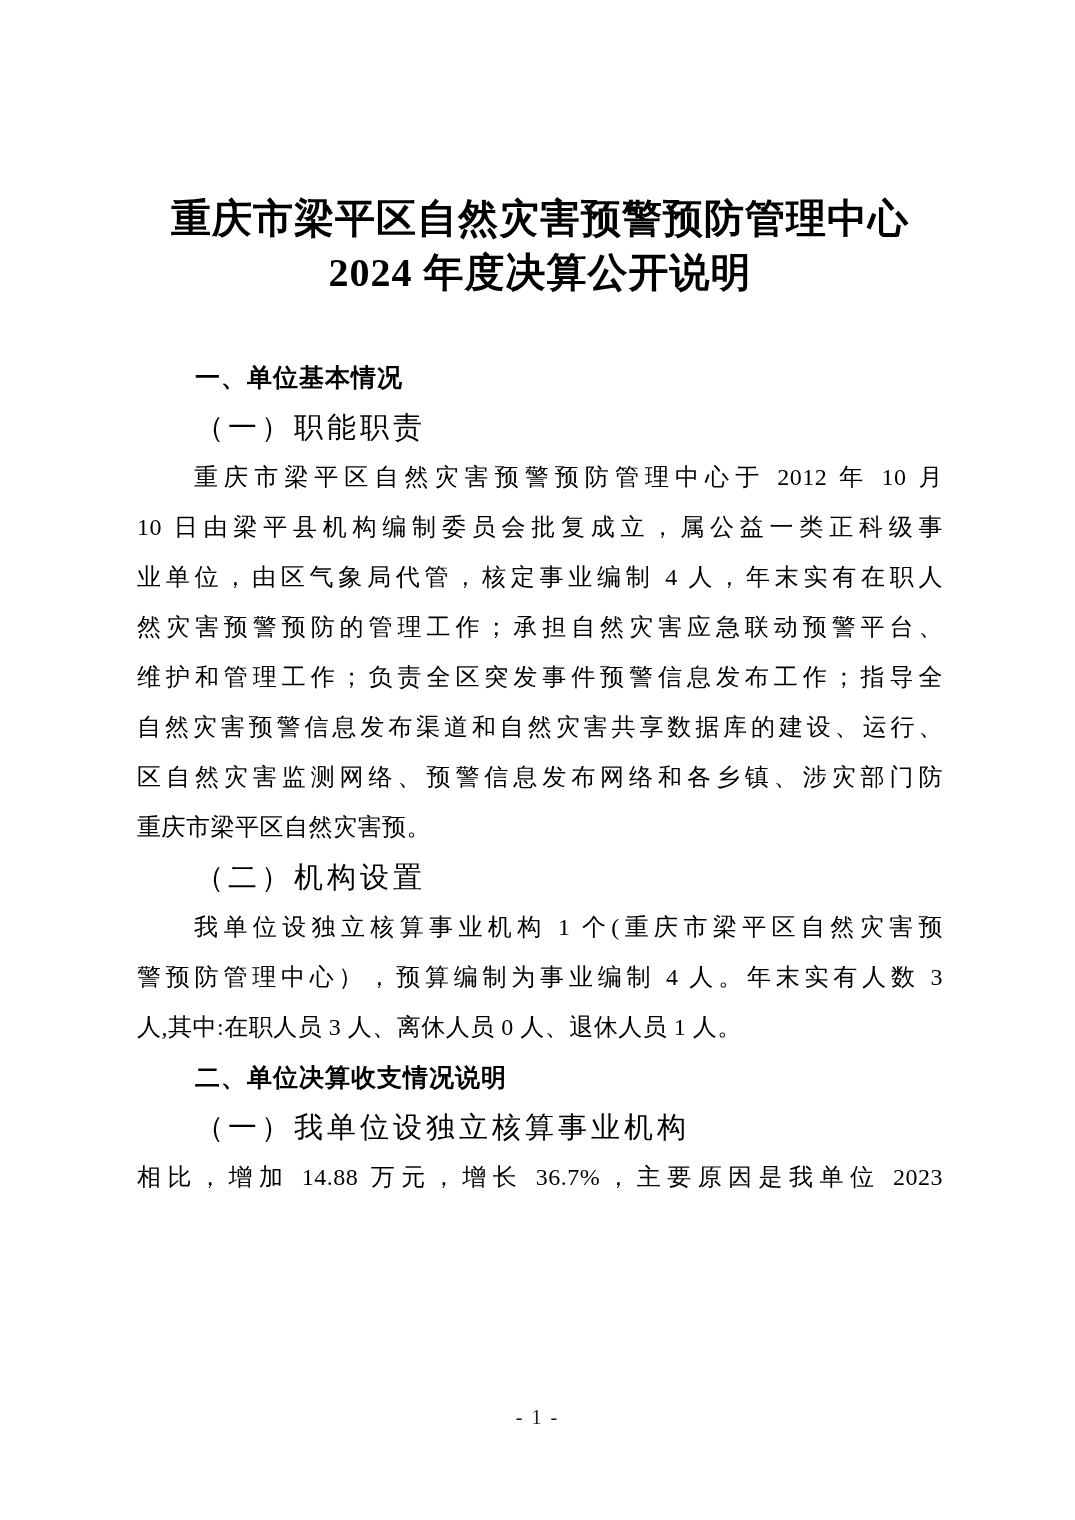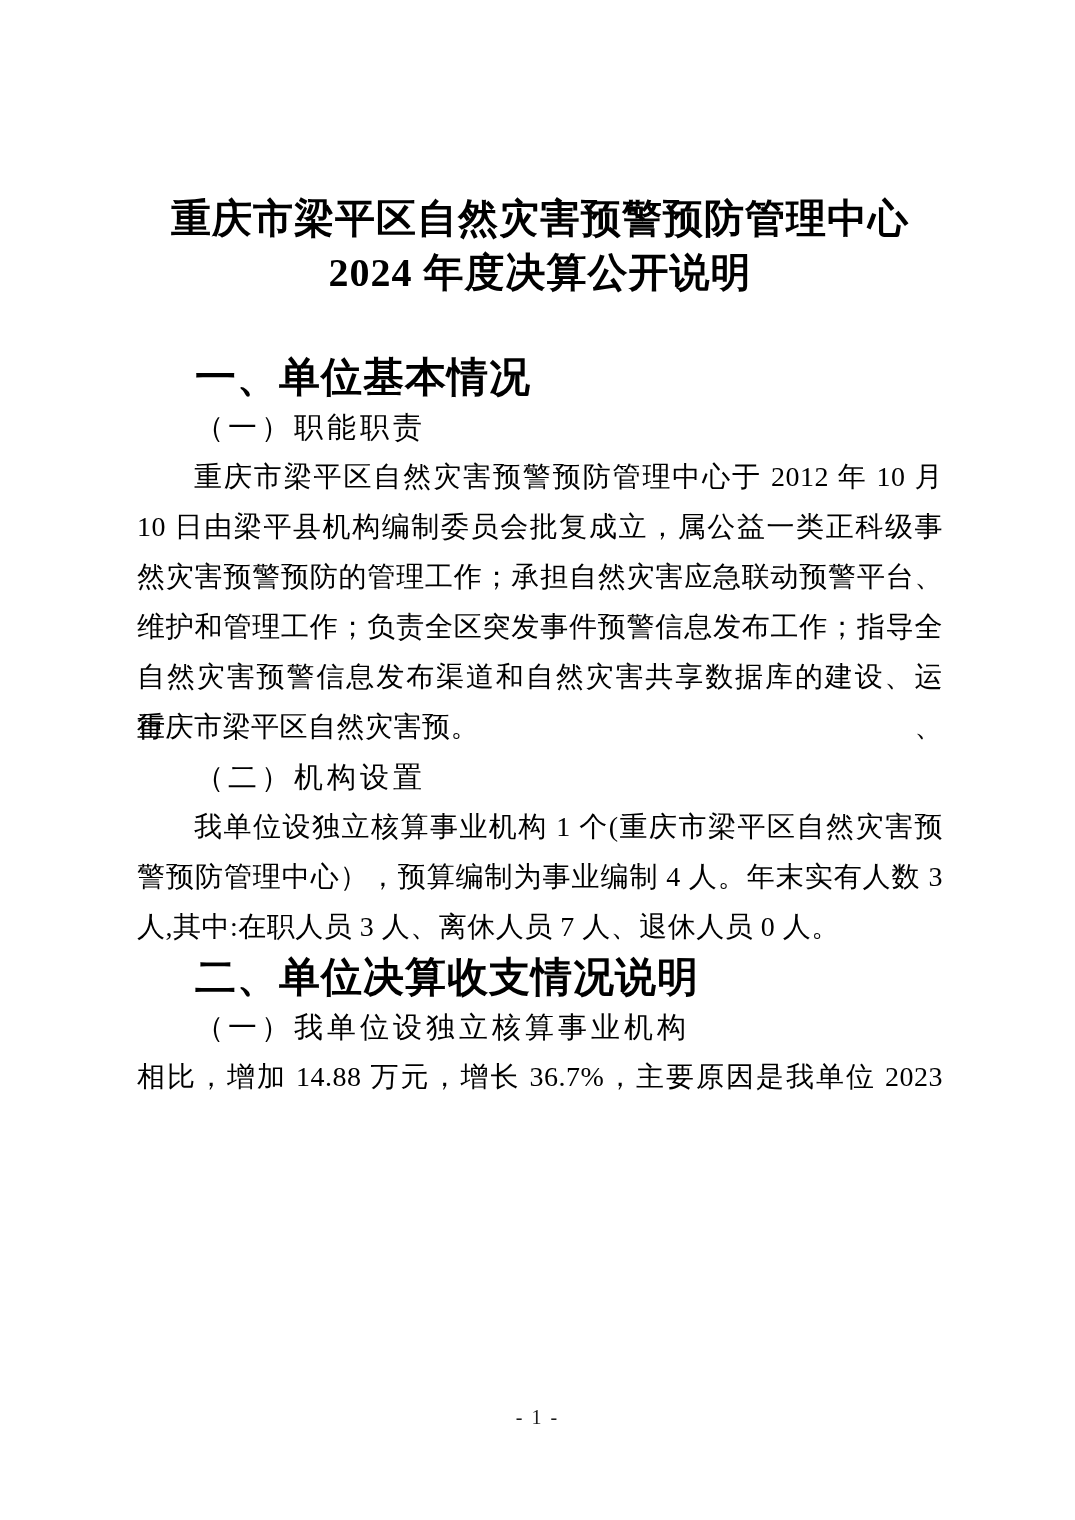--- a/index.html
+++ b/index.html
@@ -30,38 +30,38 @@
     line-height: 54px;
     letter-spacing: 1px;
     white-space: nowrap;
   }
   .title-gap {
     height: 52px;
   }
   .h1 {
     font-family: "Liberation Sans", sans-serif;
     font-weight: bold;
-    font-size: 41px;
+    font-size: 25px;
     height: 50px;
     line-height: 50px;
     padding-left: 58px;
     letter-spacing: 1px;
     white-space: nowrap;
   }
   .h2 {
     font-family: Liberation Serif, serif;
     font-size: 29px;
     height: 50px;
     line-height: 50px;
     padding-left: 58px;
     letter-spacing: 4px;
     white-space: nowrap;
   }
   .ln {
-    font-size: 28px;
+    font-size: 24px;
     height: 50px;
     line-height: 50px;
     text-align: justify;
     text-align-last: justify;
     text-justify: inter-character;
     letter-spacing: 0.5px;
   }
   .ln.first {
     padding-left: 57px;
   }
@@ -91,32 +91,34 @@
 
     <div class="title-gap"></div>
 
     <div class="h1">一、单位基本情况</div>
 
     <div class="h2">（一）职能职责</div>
 
     <div class="paragraph">
       <div class="ln first">重庆市梁平区自然灾害预警预防管理中心于 2012 年 10 月</div>
       <div class="ln">10 日由梁平县机构编制委员会批复成立，属公益一类正科级事</div>
+      <div class="ln">业单位，由区气象局代管，核定事业编制 4 人，年末实有在职人</div>
       <div class="ln">然灾害预警预防的管理工作；承担自然灾害应急联动预警平台、</div>
       <div class="ln">维护和管理工作；负责全区突发事件预警信息发布工作；指导全</div>
       <div class="ln">自然灾害预警信息发布渠道和自然灾害共享数据库的建设、运行、</div>
+      <div class="ln">区自然灾害监测网络、预警信息发布网络和各乡镇、涉灾部门防</div>
       <div class="ln last">重庆市梁平区自然灾害预。</div>
     </div>
 
     <div class="h2">（二）机构设置</div>
 
     <div class="paragraph">
       <div class="ln first">我单位设独立核算事业机构 1 个(重庆市梁平区自然灾害预</div>
       <div class="ln">警预防管理中心），预算编制为事业编制 4 人。年末实有人数 3</div>
-      <div class="ln last">人,其中:在职人员 3 人、离休人员 7 人、退休人员 0 人。</div>
+      <div class="ln last">人,其中:在职人员 3 人、离休人员 0 人、退休人员 1 人。</div>
     </div>
 
     <div class="h1">二、单位决算收支情况说明</div>
 
     <div class="h2">（一）我单位设独立核算事业机构</div>
 
     <div class="paragraph">
       <div class="ln">相比，增加 14.88 万元，增长 36.7%，主要原因是我单位 2023</div>
     </div>
 

